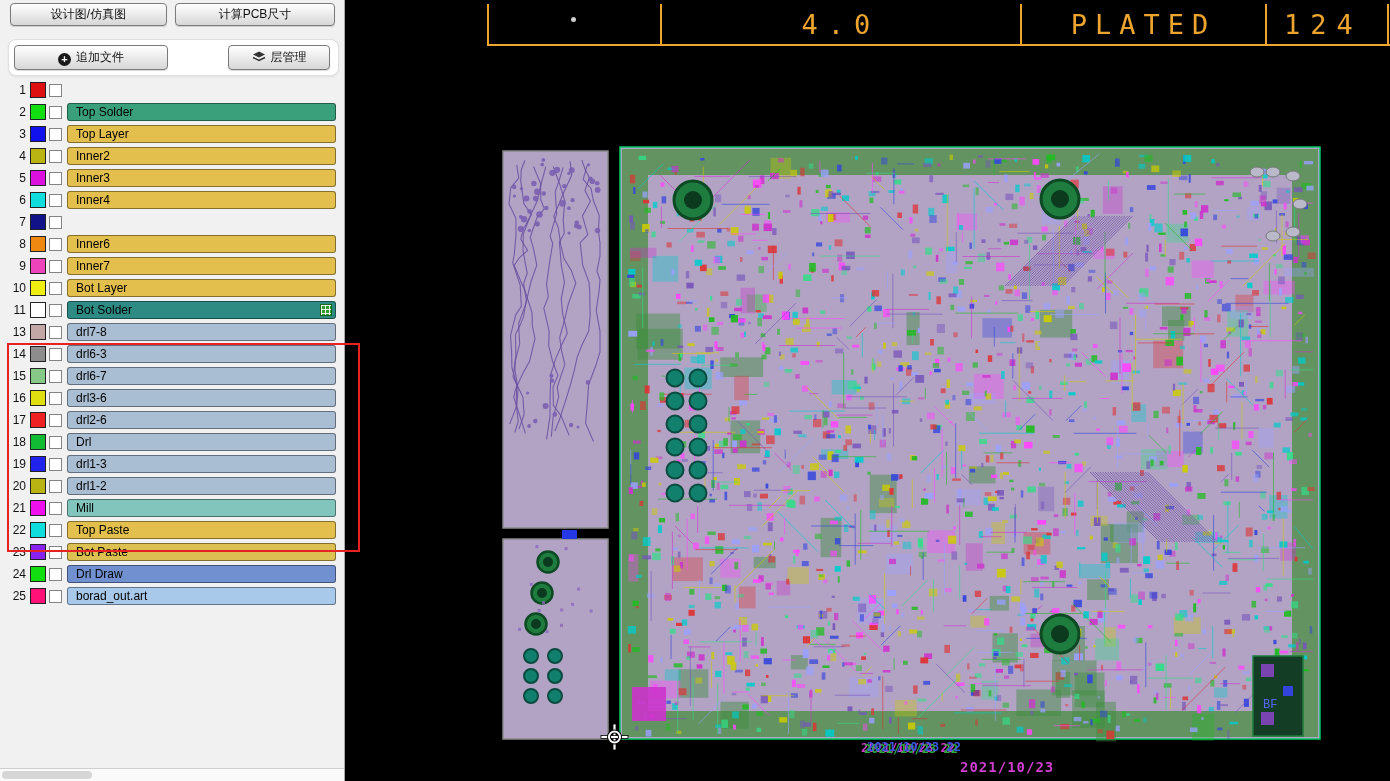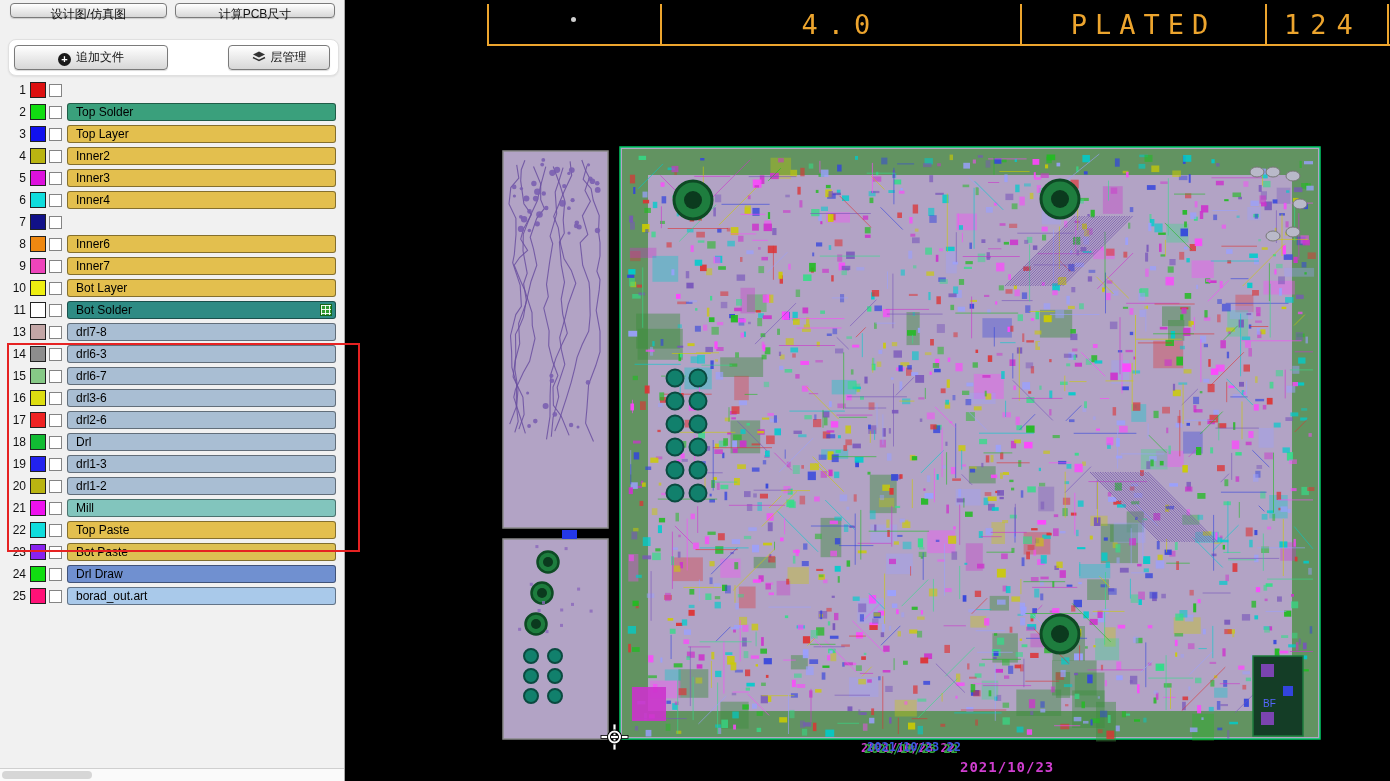--- a/index.html
+++ b/index.html
@@ -4,21 +4,21 @@
 <style>
   html,body{margin:0;padding:0}
   body{
     width:1390px;height:781px;position:relative;overflow:hidden;
     background:#000;font-family:"Liberation Sans",sans-serif;
     -webkit-font-smoothing:antialiased;
   }
   
   #panel{position:absolute;left:0;top:0;width:345px;height:781px;background:#f1f1f1;
          border-right:1px solid #a9a9a9;box-sizing:border-box;z-index:10}
-  .topbtn{position:absolute;height:15px;border:1px solid #7a7a7a;border-radius:4px;
+  .topbtn{position:absolute;height:23px;border:1px solid #7a7a7a;border-radius:4px;
           background:linear-gradient(#ffffff,#d7d7d7);font-size:12px;color:#111;
           text-align:center;line-height:21px;cursor:pointer;box-sizing:border-box;
           box-shadow:0 1px 1px rgba(0,0,0,.15)}
   #btn-design{left:10px;top:3px;width:157px}
   #btn-calc{left:175px;top:3px;width:160px}
   #card{position:absolute;left:8px;top:39px;width:329px;height:35px;background:#fff;
         border:1px solid #e0e0e0;border-radius:8px;box-shadow:0 1px 2px rgba(0,0,0,.08)}
   #btn-append{left:14px;top:45px;width:154px;height:25px;line-height:23px}
   #btn-layer{left:228px;top:45px;width:102px;height:25px;line-height:23px}
   .btn-ico{display:inline-block;vertical-align:-2px;margin-right:5px}
@@ -52,22 +52,22 @@
          font-family:"DejaVu Sans Mono",monospace;font-size:27px;letter-spacing:10px;font-weight:500;
          white-space:nowrap;overflow:hidden}
   #ddot{position:absolute;left:226px;top:13px;width:5px;height:5px;border-radius:50%;background:#cfcfcf}
   #pcb-svg{position:absolute;left:0;top:0}
   .garble{position:absolute;left:516px;top:737px;width:240px;height:16px;
           font-family:"DejaVu Sans Mono",monospace;font-size:12px;font-weight:bold;pointer-events:none}
   .garble span{position:absolute;white-space:nowrap}
   #gdate{position:absolute;left:615px;top:755px;color:#cf3ecf;
          font-family:"DejaVu Sans Mono",monospace;font-size:14px;font-weight:bold;letter-spacing:1px;
          pointer-events:none}
-  #modlabel{position:absolute;left:918px;top:694px;color:#5566ff;font-size:10px;
-            font-family:Liberation Sans, sans-serif;pointer-events:none}
+  #modlabel{position:absolute;left:918px;top:694px;color:#5566ff;font-size:12px;
+            font-family:Liberation Mono, monospace;pointer-events:none}
 </style>
 </head>
 <body>
 
 <div id="panel">
   <div class="topbtn" id="btn-design">设计图/仿真图</div>
   <div class="topbtn" id="btn-calc">计算PCB尺寸</div>
 
   <div id="card"></div>
   <div class="topbtn" id="btn-append">

